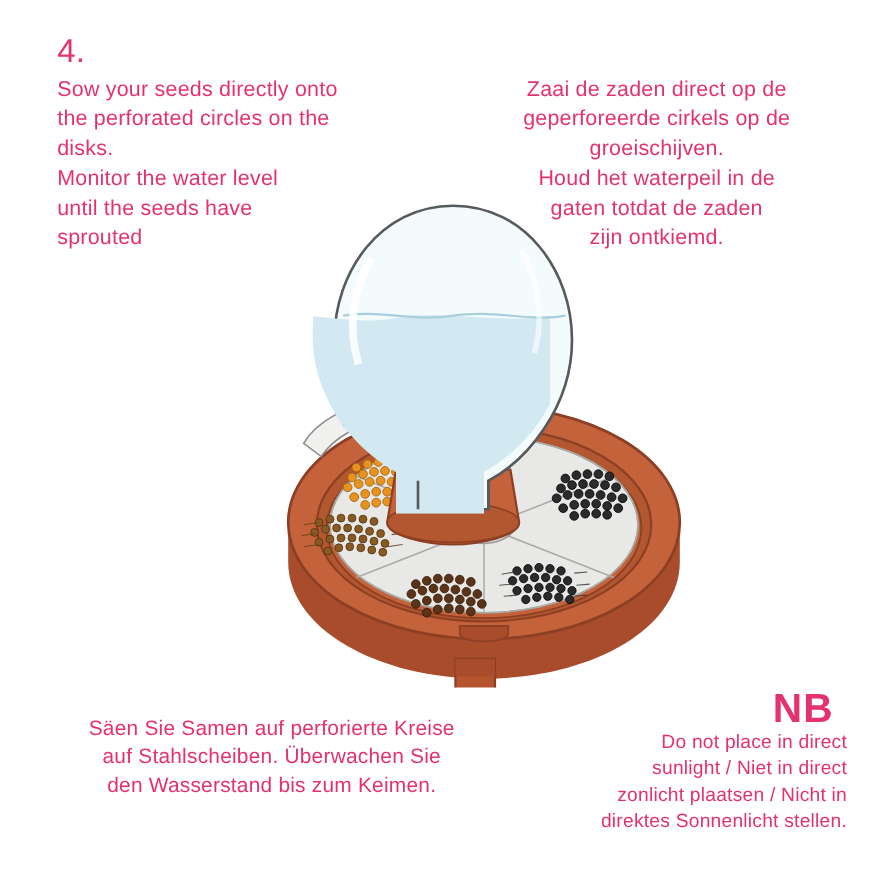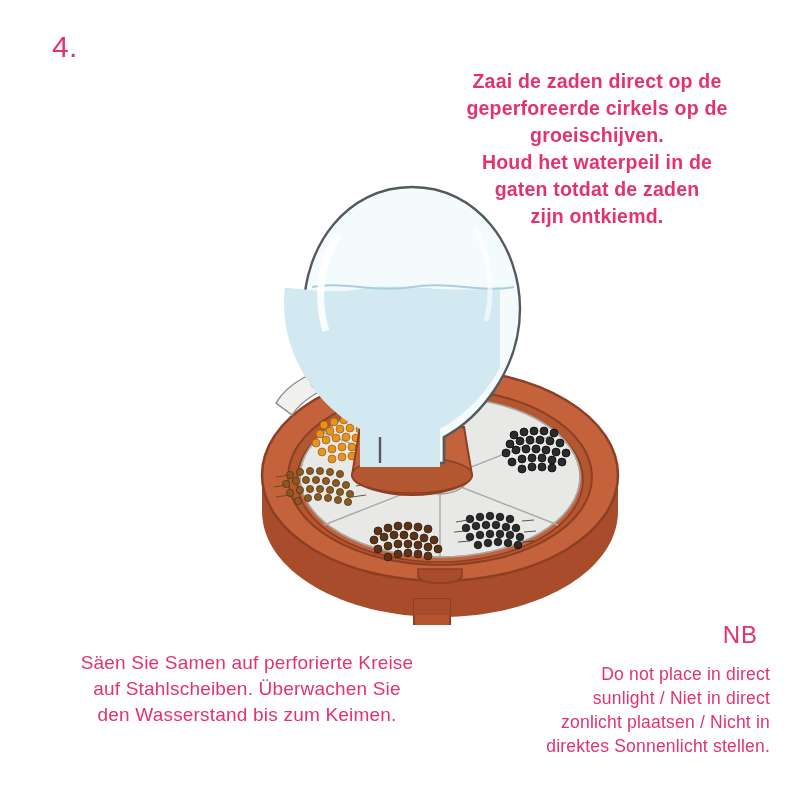--- a/index.html
+++ b/index.html
@@ -43,36 +43,35 @@
     font-size: 19.5px;
     text-align: left;
   }
 
   #text-nl {
     left: 432px;
     top: 68px;
     width: 330px;
     font-size: 19.5px;
     text-align: center;
-    font-weight: bold;
   }
 
   #text-de {
     left: 52px;
     top: 650px;
     width: 390px;
     font-size: 19px;
     text-align: center;
   }
 
   #nb-title {
     right: 42px;
     top: 618px;
-    font-size: 24px;
-    font-weight: 400;
+    font-size: 37px;
+    font-weight: 700;
     letter-spacing: 1px;
     text-align: right;
   }
 
   #nb-body {
     left: 450px;
     top: 662px;
     width: 320px;
     font-size: 17.5px;
     text-align: right;
@@ -86,20 +85,26 @@
     height: 450px;
   }
 </style>
 </head>
 <body>
 
 <div id="page">
 
   <div class="txt" id="step-number">4.</div>
 
+  <div class="txt" id="text-en">Sow your seeds directly onto
+the perforated circles on the
+disks.
+Monitor the water level
+until the seeds have
+sprouted</div>
 
   <div class="txt" id="text-nl">Zaai de zaden direct op de
 geperforeerde cirkels op de
 groeischijven.
 Houd het waterpeil in de
 gaten totdat de zaden
 zijn ontkiemd.</div>
 
   <div class="txt" id="text-de">Säen Sie Samen auf perforierte Kreise
 auf Stahlscheiben. Überwachen Sie

